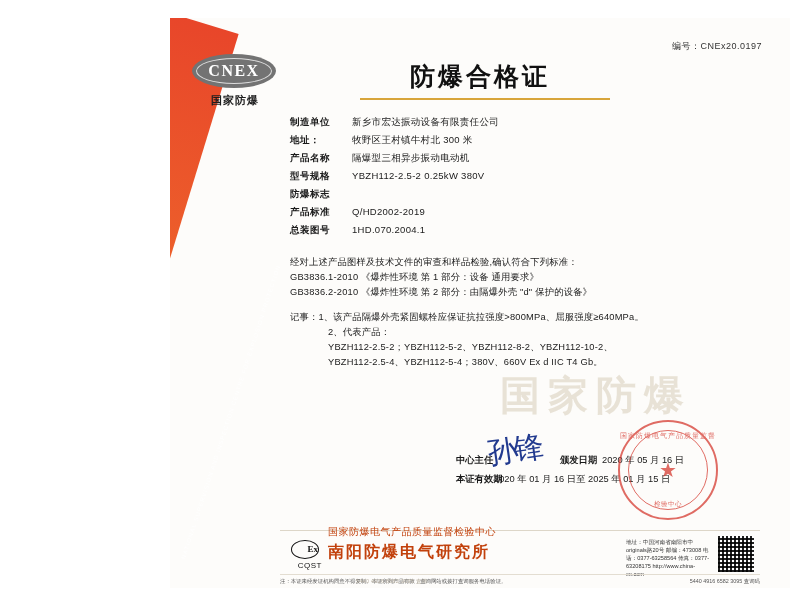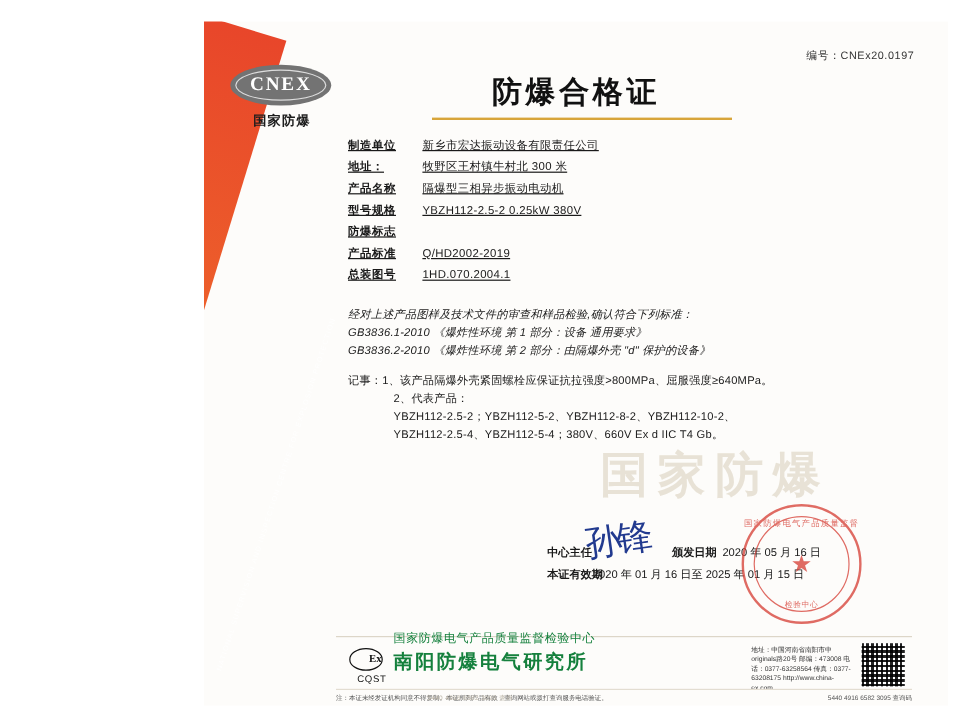--- a/index.html
+++ b/index.html
@@ -142,21 +142,20 @@
     left: 120px;
     top: 96px;
     width: 470px;
     font-size: 9.5px;
     color: #1a1a1a;
     line-height: 15px;
   }
   .frow {
     display: flex;
     margin-bottom: 3px;
-    text-decoration: underline;
   }
   .flabel {
     width: 62px;
     flex: 0 0 62px;
     font-weight: bold;
     letter-spacing: .5px;
   }
   .fval {
     flex: 1;
     letter-spacing: .3px;
@@ -164,21 +163,21 @@
 
   .para {
     position: absolute;
     left: 120px;
     width: 470px;
     font-size: 9.3px;
     line-height: 15px;
     color: #1a1a1a;
     letter-spacing: .2px;
   }
-  #std-block { top: 237px; font-style: italic; }
+  #std-block { top: 237px; }
   #note-block { top: 292px; }
   .indent { padding-left: 38px; }
 
   
   .sig-label { position: absolute; font-size: 9.3px; color: #1a1a1a; font-weight: bold; }
   #sig-l1 { left: 286px; top: 436px; }
   #sig-l2 { left: 390px; top: 436px; }
   #sig-l3 { left: 286px; top: 455px; }
   .sig-val { position: absolute; font-size: 9.3px; color: #1a1a1a; }
   #sig-date { left: 432px; top: 436px; }
@@ -264,21 +263,21 @@
     font-weight: bold;
     line-height: 16px;
     font-family: "Liberation Serif", serif;
   }
   .ex-sub { font-size: 8px; letter-spacing: .5px; margin-top: 1px; }
 
   .footer-org {
     position: absolute;
     left: 158px;
     top: 507px;
-    color: #15803d;
+    color: #c2410c;
   }
   .footer-org .l1 { font-size: 10px; letter-spacing: .5px; }
   .footer-org .l2 { font-size: 16px; font-weight: bold; letter-spacing: 2px; margin-top: 3px; font-family: "Liberation Serif", serif; }
 
   .footer-addr {
     position: absolute;
     left: 456px;
     top: 520px;
     font-size: 5.6px;
     line-height: 8px;

